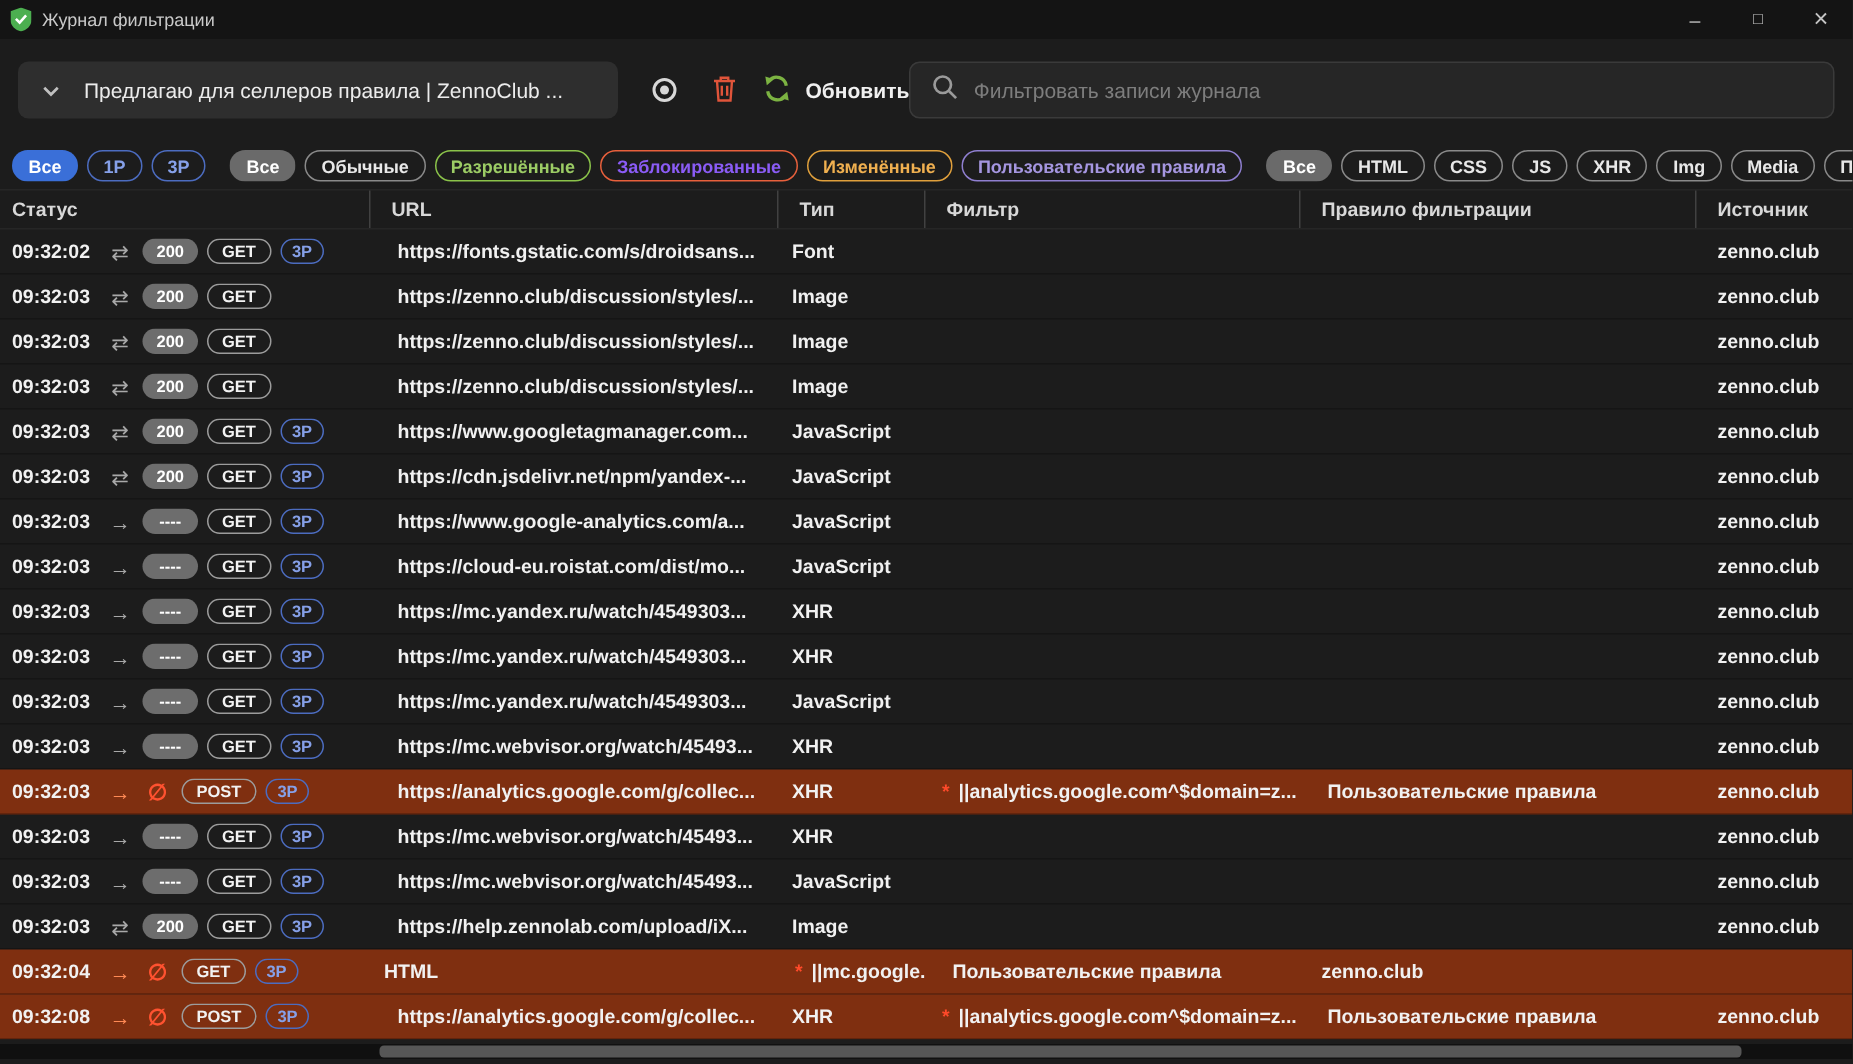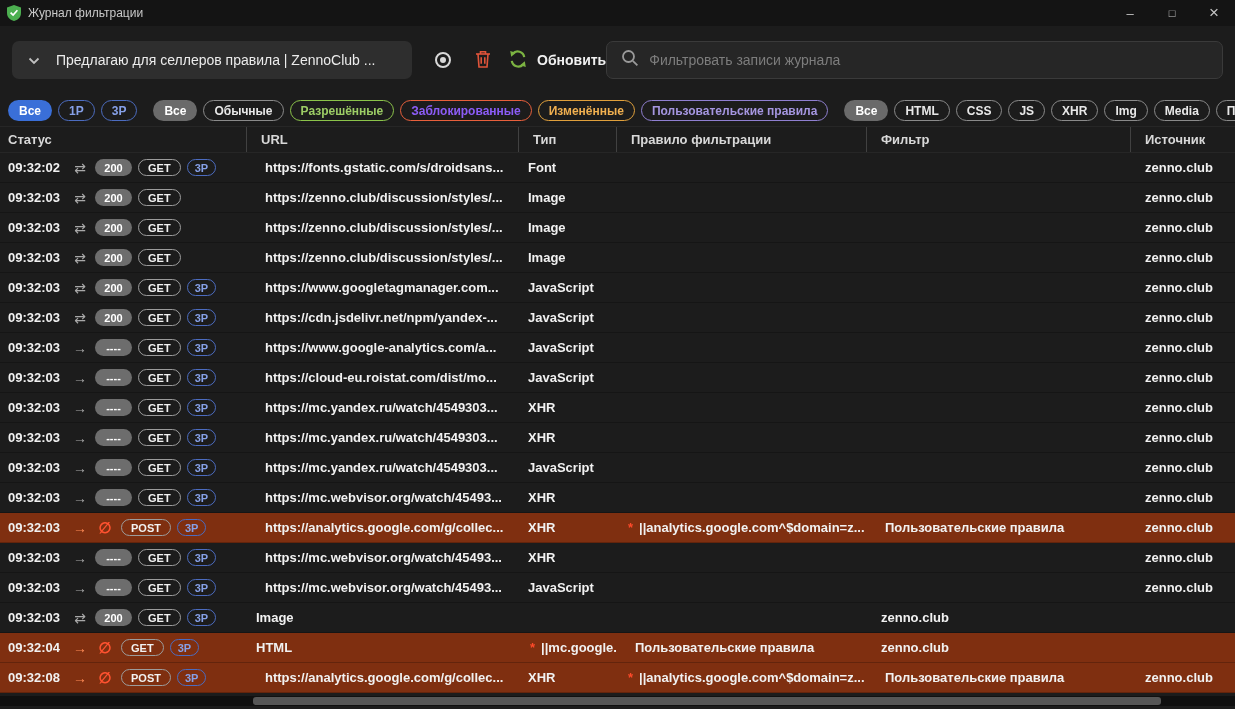--- a/index.html
+++ b/index.html
@@ -190,22 +190,22 @@
         <button class="chip outline-gray">Img</button>
         <button class="chip outline-gray">Media</button>
         <button class="chip outline-gray">Прочее</button>
       </div>
     </div>
 
   <div class="thead">
     <div class="hcell">Статус</div>
     <div class="hcell">URL</div>
     <div class="hcell">Тип</div>
+    <div class="hcell">Фильтр</div>
     <div class="hcell">Правило фильтрации</div>
-    <div class="hcell">Фильтр</div>
     <div class="hcell">Источник</div>
   </div>
 
   <div class="tbody">
       <div class="row">
         <div class="cell status-cell">
           <span class="time">09:32:02</span>
           <span class="dir">⇄</span>
           <span class="badge-status">200</span>
           <span class="badge-method">GET</span>
@@ -414,20 +414,21 @@
         <div class="cell cell-source">zenno.club</div>
       </div>
       <div class="row">
         <div class="cell status-cell">
           <span class="time">09:32:03</span>
           <span class="dir">⇄</span>
           <span class="badge-status">200</span>
           <span class="badge-method">GET</span>
           <span class="badge-tp">3P</span>
         </div>
+        <div class="cell cell-url">https://help.zennolab.com/upload/iX...</div>
         <div class="cell cell-type">Image</div>
         <div class="cell cell-rule"></div>
         <div class="cell cell-filter"></div>
         <div class="cell cell-source">zenno.club</div>
       </div>
       <div class="row blocked">
         <div class="cell status-cell">
           <span class="time">09:32:04</span>
           <span class="dir">→</span>
           <span class="badge-blocked">∅</span>

